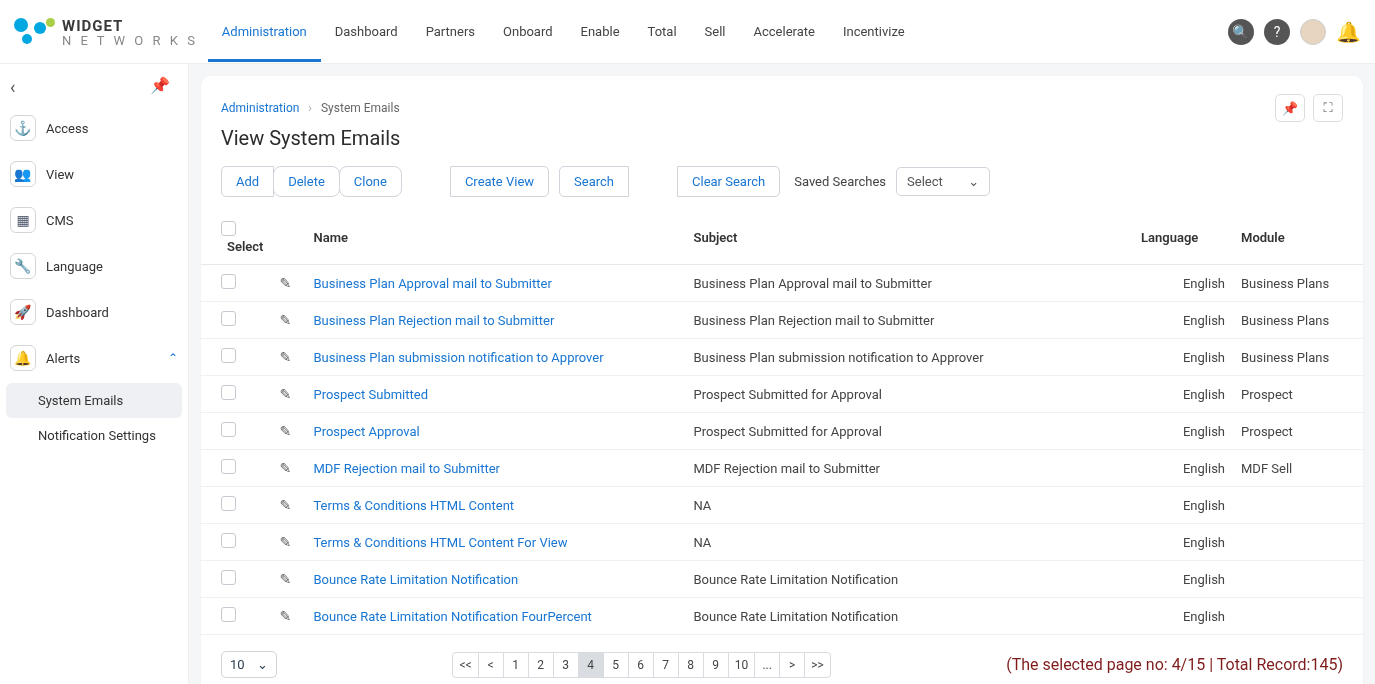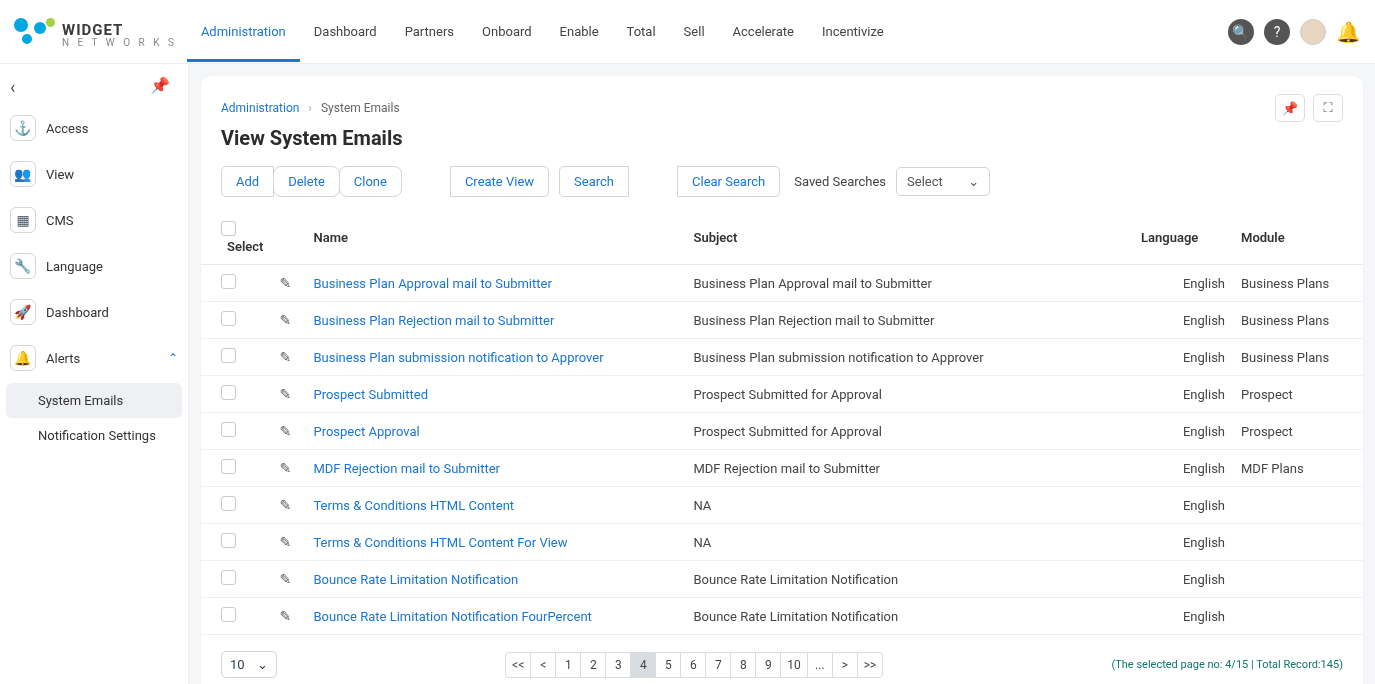--- a/index.html
+++ b/index.html
@@ -7,21 +7,21 @@
 .topbar { height:64px; background:#fff; display:flex; align-items:center; padding:0 14px; border-bottom:1px solid #eee; }
 .logo { display:flex; align-items:flex-end; margin-right:10px; }
 .logo-icon { width:42px; height:32px; position:relative; }
 .logo-icon .dot { position:absolute; border-radius:50%; }
 .logo-icon .d1 { width:14px;height:14px;background:#00a7e1;left:0;top:2px; }
 .logo-icon .d2 { width:10px;height:10px;background:#00a7e1;left:8px;top:18px; }
 .logo-icon .d3 { width:12px;height:12px;background:#00a7e1;left:20px;top:6px; }
 .logo-icon .d4 { width:9px;height:9px;background:#a8cf45;left:32px;top:2px; }
 .logo-text { margin-left:6px; }
 .logo-text .l1 { font-weight:700; font-size:15px; color:#3a3a3a; letter-spacing:1px; }
-.logo-text .l2 { font-size:10px; color:#888; letter-spacing:3px; margin-top:-2px; }
+.logo-text .l2 { font-size:13px; color:#888; letter-spacing:3px; margin-top:-2px; }
 .nav { display:flex; gap:0; }
 .nav-item { padding:22px 14px 20px; font-size:13px; color:#444; cursor:pointer; border-bottom:3px solid transparent; }
 .nav-item.active { color:#1976d2; border-bottom-color:#1976d2; }
 .top-right { margin-left:auto; display:flex; align-items:center; gap:10px; }
 .circ-btn { width:26px;height:26px;border-radius:50%;background:#555;color:#fff;display:flex;align-items:center;justify-content:center;font-size:14px;cursor:pointer; }
 .avatar { width:26px;height:26px;border-radius:50%;background:#e8d5c0;border:1px solid #ccc; }
 .bell { font-size:20px;color:#333;cursor:pointer; }
 .main { display:flex; height:620px; }
 .sidebar { width:189px; background:#fff; border-right:1px solid #eee; padding-top:8px; }
 .sb-top { display:flex; justify-content:space-between; padding:4px 18px 8px 10px; }
@@ -36,21 +36,21 @@
 .sb-sub-item { padding:10px 8px 10px 32px; border-radius:6px; cursor:pointer; color:#333; }
 .sb-sub-item.active { background:#eef0f3; }
 .content { flex:1; padding:12px; overflow:auto; }
 .card { background:#fff; border-radius:10px; padding:18px 0 16px; box-shadow:0 1px 3px rgba(0,0,0,0.04); }
 .crumb-row { display:flex; align-items:center; padding:0 20px; }
 .crumb { font-size:12px; color:#666; }
 .crumb a { color:#1976d2; text-decoration:none; }
 .crumb .sep { margin:0 6px; color:#aaa; }
 .card-icons { margin-left:auto; display:flex; gap:8px; }
 .sq-btn { width:30px;height:28px;border:1px solid #ddd;border-radius:5px;display:flex;align-items:center;justify-content:center;cursor:pointer;color:#555;font-size:13px; }
-.page-title { font-size:20px; font-weight:700; color:#2c2c2c; padding:4px 20px 16px; }
+.page-title { font-size:20px; font-weight:400; color:#2c2c2c; padding:4px 20px 16px; }
 .toolbar { display:flex; align-items:center; gap:10px; padding:0 20px 14px; }
 .btn-group { display:flex; }
 .btn { padding:7px 14px; border:1px solid #d0d4db; background:#fff; color:#1976d2; font-size:13px; cursor:pointer; }
 .btn-group .btn { border-radius:8px; margin-left:-1px; }
 .btn-group .btn:first-child { border-radius:5px 0 0 5px; margin-left:0; }
 .btn-group .btn:last-child { border-radius:0 5px 5px 0;margin-left:48px; }
 .saved-label { font-size:13px; color:#444; margin-left:4px; }
 .select-box { display:flex;align-items:center;justify-content:space-between;width:94px;padding:6px 10px;border:1px solid #d0d4db;border-radius:5px;cursor:pointer;color:#555; }
 .table { width:100%; border-collapse:collapse; }
 .table th { text-align:left; font-weight:600; font-size:13px; color:#333; padding:10px 8px; border-bottom:1px solid #e6e8ec; }
@@ -63,21 +63,21 @@
 .col-name { width:380px; }
 .col-lang { width:100px;text-align:right; }
 .col-mod { width:130px; padding-right:20px !important; }
 .footer { display:flex; align-items:center; padding:16px 20px 0; }
 .page-size { display:flex;align-items:center;justify-content:space-between;width:56px;padding:5px 8px;border:1px solid #d0d4db;border-radius:5px;cursor:pointer; }
 .pager { display:flex; margin:0 auto; }
 .pg { min-width:26px;height:26px;padding:0 6px;border:1px solid #d8dbe0;margin-left:-1px;display:flex;align-items:center;justify-content:center;font-size:12px;cursor:pointer;background:#fff;color:#444; }
 .pg:first-child { border-radius:4px 0 0 4px;margin-left:0; }
 .pg:last-child { border-radius:0 4px 4px 0; }
 .pg.active { background:#d9dce1; }
-.rec-info { font-size:11px; color:#0f766e; }
+.rec-info { font-size:16px; color:#7f1d1d; }
 </style>
 </head>
 <body>
 
 <div class="topbar">
   <div class="logo">
     <div class="logo-icon">
       <span class="dot d1"></span>
         <span class="dot d2"></span>
         <span class="dot d3"></span>
@@ -230,21 +230,21 @@
               <td>Prospect Submitted for Approval</td>
               <td class="col-lang">English</td>
               <td class="col-mod">Prospect</td>
             </tr>
             <tr>
               <td><span class="chk"></span></td>
               <td><span class="edit-ic">✎</span></td>
               <td class="col-name"><span class="link">MDF Rejection mail to Submitter</span></td>
               <td>MDF Rejection mail to Submitter</td>
               <td class="col-lang">English</td>
-              <td class="col-mod">MDF Plans</td>
+              <td class="col-mod">MDF Sell</td>
             </tr>
             <tr>
               <td><span class="chk"></span></td>
               <td><span class="edit-ic">✎</span></td>
               <td class="col-name"><span class="link">Terms &amp; Conditions HTML Content</span></td>
               <td>NA</td>
               <td class="col-lang">English</td>
               <td class="col-mod"></td>
             </tr>
             <tr>

